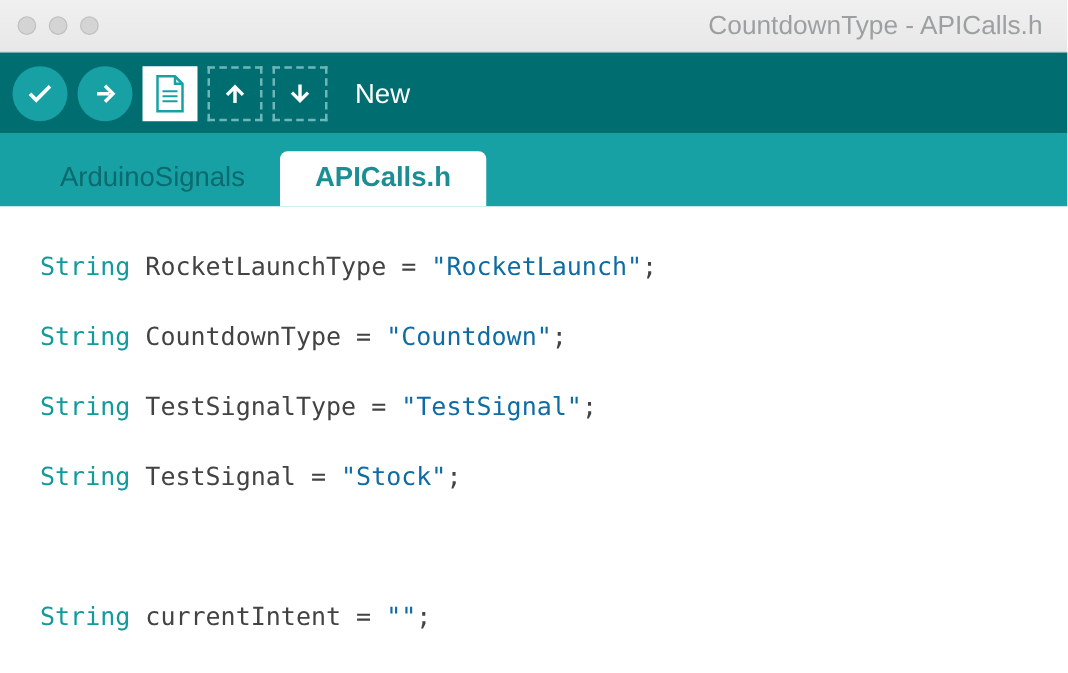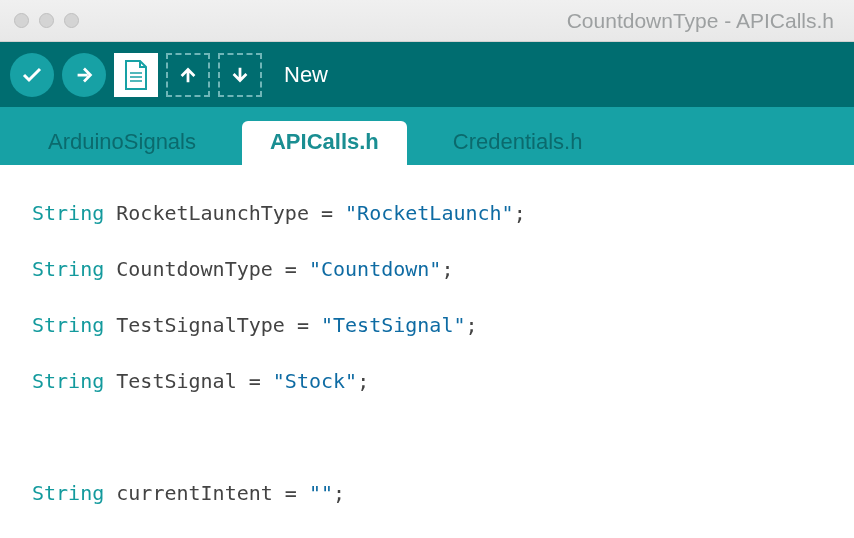--- a/index.html
+++ b/index.html
@@ -75,21 +75,21 @@
       color: #fff;
       font-size: 22px;
       margin-left: 14px;
     }
     .tabbar {
       height: 58px;
       background: #17a1a5;
       display: flex;
       align-items: flex-end;
       padding: 0 20px;
-      gap: 18px;
+      gap: 0;
     }
     .tab {
       padding: 8px 28px 10px 28px;
       color: #0b6a6d;
       font-size: 22px;
       cursor: pointer;
       border-radius: 6px 6px 0 0;
     }
     .tab.active {
       background: #fff;
@@ -149,21 +149,20 @@
     <svg width="22" height="22" viewBox="0 0 24 24">
         <path d="M12 4 V17 M5 11 L12 18 L19 11" stroke="#fff" stroke-width="3" fill="none"></path>
       </svg>
   </div>
   <div class="toolbar-label">New</div>
 </div>
 
 <div class="tabbar">
   <div class="tab">ArduinoSignals</div>
   <div class="tab active">APICalls.h</div>
-  <div class="tab">Credentials.h</div>
 </div>
 
 <div class="editor">
 <div><span class="indent"></span><span class="kw">String</span><span> RocketLaunchType = </span><span class="str">"RocketLaunch"</span><span>;</span></div>
 <div><span class="indent"></span><span class="kw">String</span><span> CountdownType = </span><span class="str">"Countdown"</span><span>;</span></div>
 <div><span class="indent"></span><span class="kw">String</span><span> TestSignalType = </span><span class="str">"TestSignal"</span><span>;</span></div>
 <div><span class="indent"></span><span class="kw">String</span><span> TestSignal = </span><span class="str">"Stock"</span><span>;</span></div>
 <div>&nbsp;</div>
 <div><span class="indent"></span><span class="kw">String</span><span> currentIntent = </span><span class="str">""</span><span>;</span></div>
 

